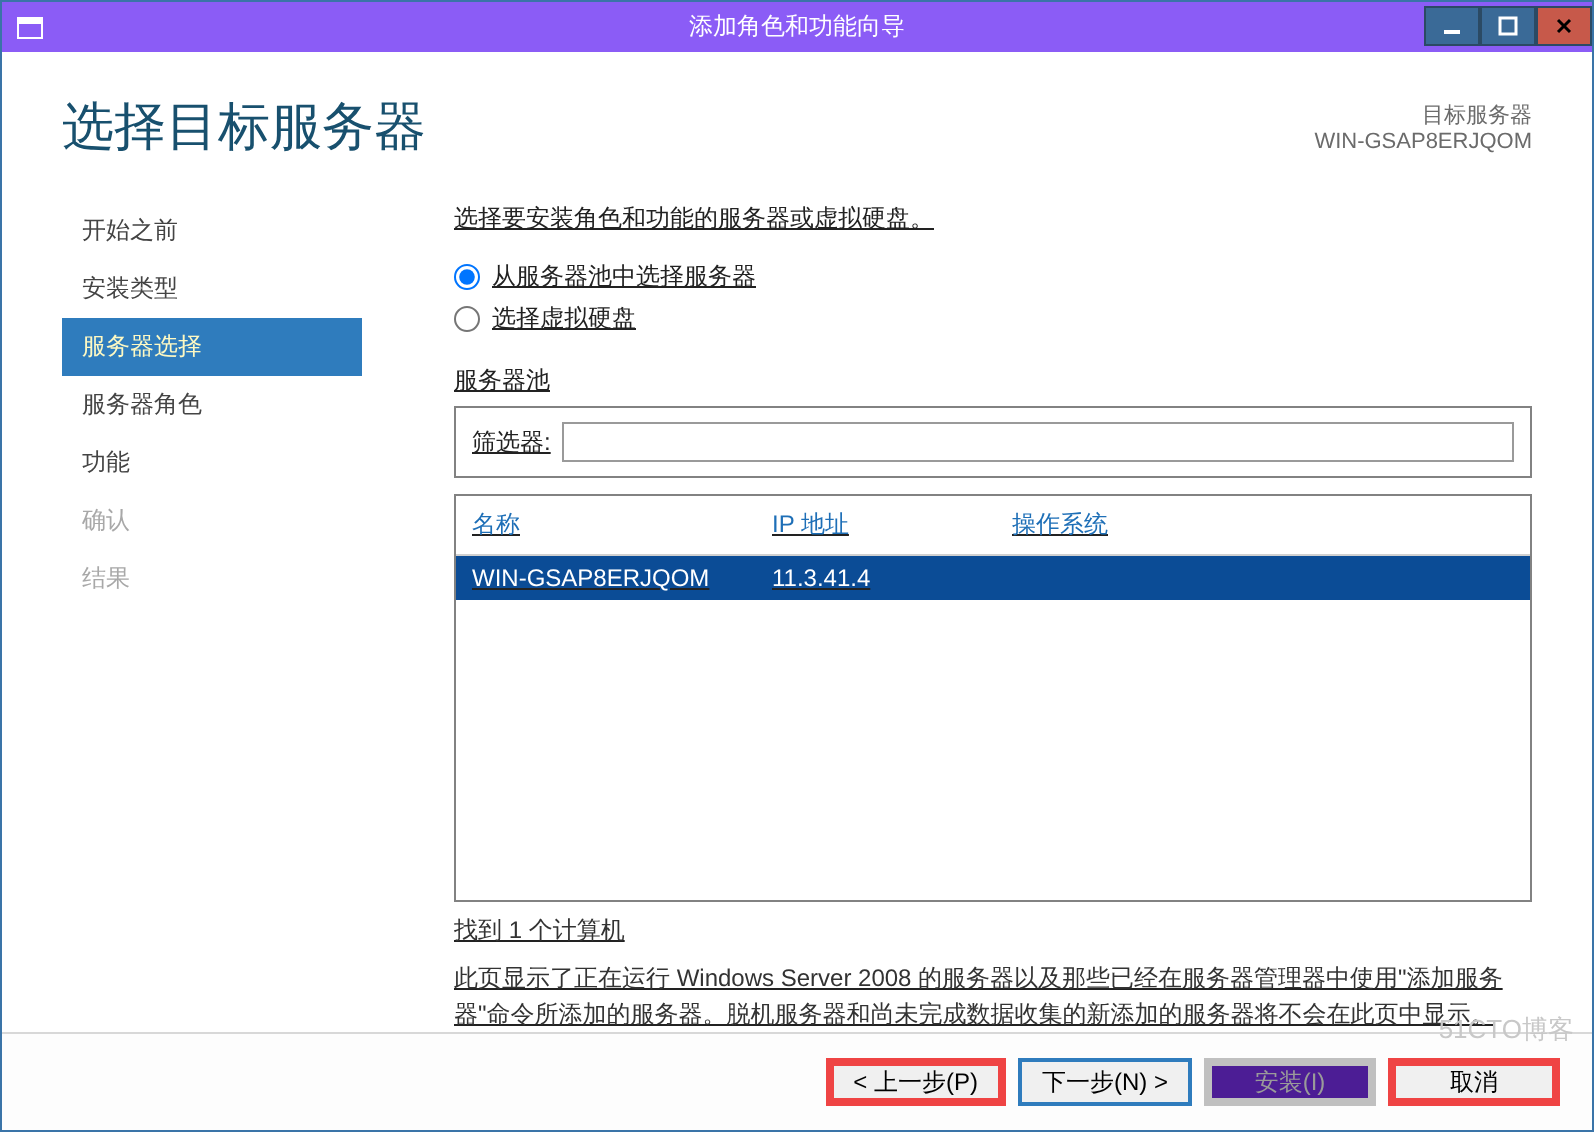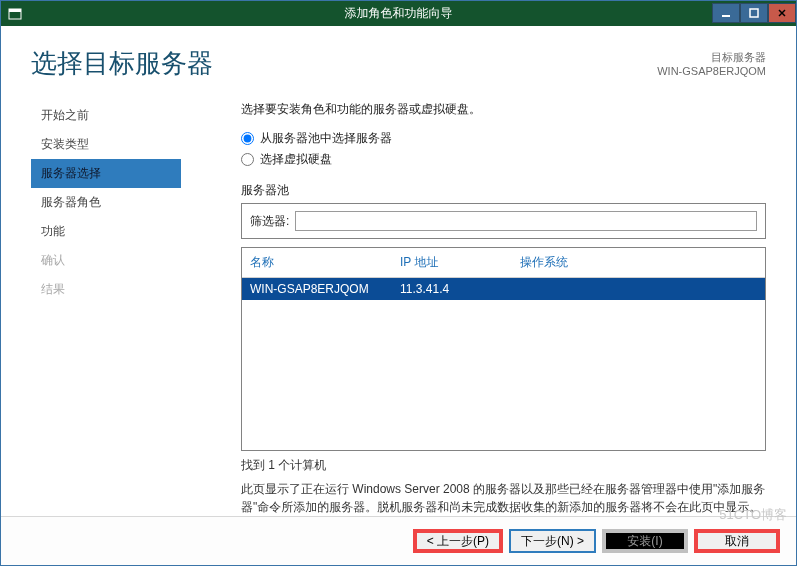--- a/index.html
+++ b/index.html
@@ -1,40 +1,40 @@
 <!DOCTYPE html>
 <html><head>
 <meta charset="utf-8">
 <style>
 * { box-sizing: border-box; margin: 0; padding: 0; font-family: "Microsoft YaHei", "Segoe UI", sans-serif; }
 html, body { width: 797px; height: 566px; overflow: hidden; background: #fff; }
 .window { width: 797px; height: 566px; border: 1px solid #3a74a8; display: flex; flex-direction: column; background: #fff; }
-.titlebar { height: 30px; background: #14532d; color: #fff; display: flex; align-items: center; position: relative; }
+.titlebar { height: 30px; background: #8b5cf6; color: #fff; display: flex; align-items: center; position: relative; }
 .titlebar .icon { width: 28px; display: flex; justify-content: center; align-items: center; }
 .titlebar .title { position: absolute; left: 0; right: 0; text-align: center; font-size: 12px; }
 .win-controls { margin-left: auto; display: flex; height: 22px; z-index: 2; }
 .win-btn { width: 28px; height: 20px; margin-top: 0; border: 1px solid #2b4a64; display: flex; align-items: center; justify-content: center; font-size: 12px; }
 .win-btn.min { background: #3a6a97; color:#fff; }
 .win-btn.max { background: #3a6a97; color:#fff; }
 .win-btn.close { background: #c7594a; color:#000; }
 
 .body { flex: 1; display: flex; flex-direction: column; background: #fff; }
 .upper { display: flex; padding: 20px 30px 0 30px; }
 .heading { color: #18506e; font-size: 26px; font-weight: 300; }
 .target-info { margin-left: auto; text-align: right; font-size: 11px; color: #6b6b6b; padding-top: 4px; }
 .target-info .l1 { }
 .target-info .l2 { }
 
 .mid { flex: 1; display: flex; padding: 0 30px 0 30px; margin-top: 20px; overflow: hidden; gap: 16px; }
 .sidebar { width: 150px; flex-shrink: 0; }
 .sidebar .step { font-size: 12px; padding: 6px 10px; color: #444; cursor: default; }
-.sidebar .step.active { background: #2f7cbd; color: #0f172a; }
+.sidebar .step.active { background: #2f7cbd; color: #fef9c3; }
 .sidebar .step.disabled { color: #a8a8a8; }
 
-.main { flex: 1; margin-left: 44px; display: flex; flex-direction: column; font-size: 12px; color: #222; overflow: hidden; }
+.main { flex: 1; margin-left: 30px; display: flex; flex-direction: column; font-size: 12px; color: #222; overflow: hidden; text-decoration: underline; }
 .instr { margin-bottom: 12px; }
 .radio-row { display: flex; align-items: center; margin-bottom: 4px; gap: 6px; }
 .radio-row input { }
 .section-label { margin-top: 10px; margin-bottom: 4px; }
 .filter-box { border: 1px solid #828282; padding: 7px 8px; display: flex; align-items: center; gap: 6px; margin-bottom: 8px; }
 .filter-box label { font-size: 12px; }
 .filter-box input { flex: 1; border: 1px solid #9a9a9a; height: 20px; padding: 0 4px; font-size: 12px; }
 
 .table-wrap { border: 1px solid #828282; display: flex; flex-direction: column; height: 204px; }
 .table-head { display: flex; border-bottom: 1px solid #d0d0d0; }
@@ -49,21 +49,21 @@
 .td.c1 { width: 150px; }
 .td.c2 { width: 120px; }
 .td.c3 { flex: 1; }
 
 .found { font-size: 12px; margin-top: 6px; color: #333; }
 .desc { font-size: 12px; color: #333; margin-top: 6px; line-height: 1.5; }
 
 .footer { border-top: 1px solid #d8d8d8; padding: 12px 16px; display: flex; justify-content: flex-end; gap: 6px; background: #fdfdfd; }
 .footer button { min-width: 86px; height: 24px; font-size: 12px; border: 4px solid #ef4444; background: #f0f0f0; padding: 0 10px; }
 .footer button.primary { border: 2px solid #2f7cbd; }
-.footer button.disabled { color: #9a9a9a; border-color: #c0c0c0; background: #000000; }
+.footer button.disabled { color: #9a9a9a; border-color: #c0c0c0; background: #4c1d95; }
 
 .watermark { position: absolute; right: 10px; bottom: 42px; font-size: 13px; color: #c8c8c8; pointer-events: none; }
 </style>
 </head>
 <body>
 
 <div class="window">
   <div class="titlebar">
     <span class="icon">
       <svg width="14" height="14" viewBox="0 0 14 14">

